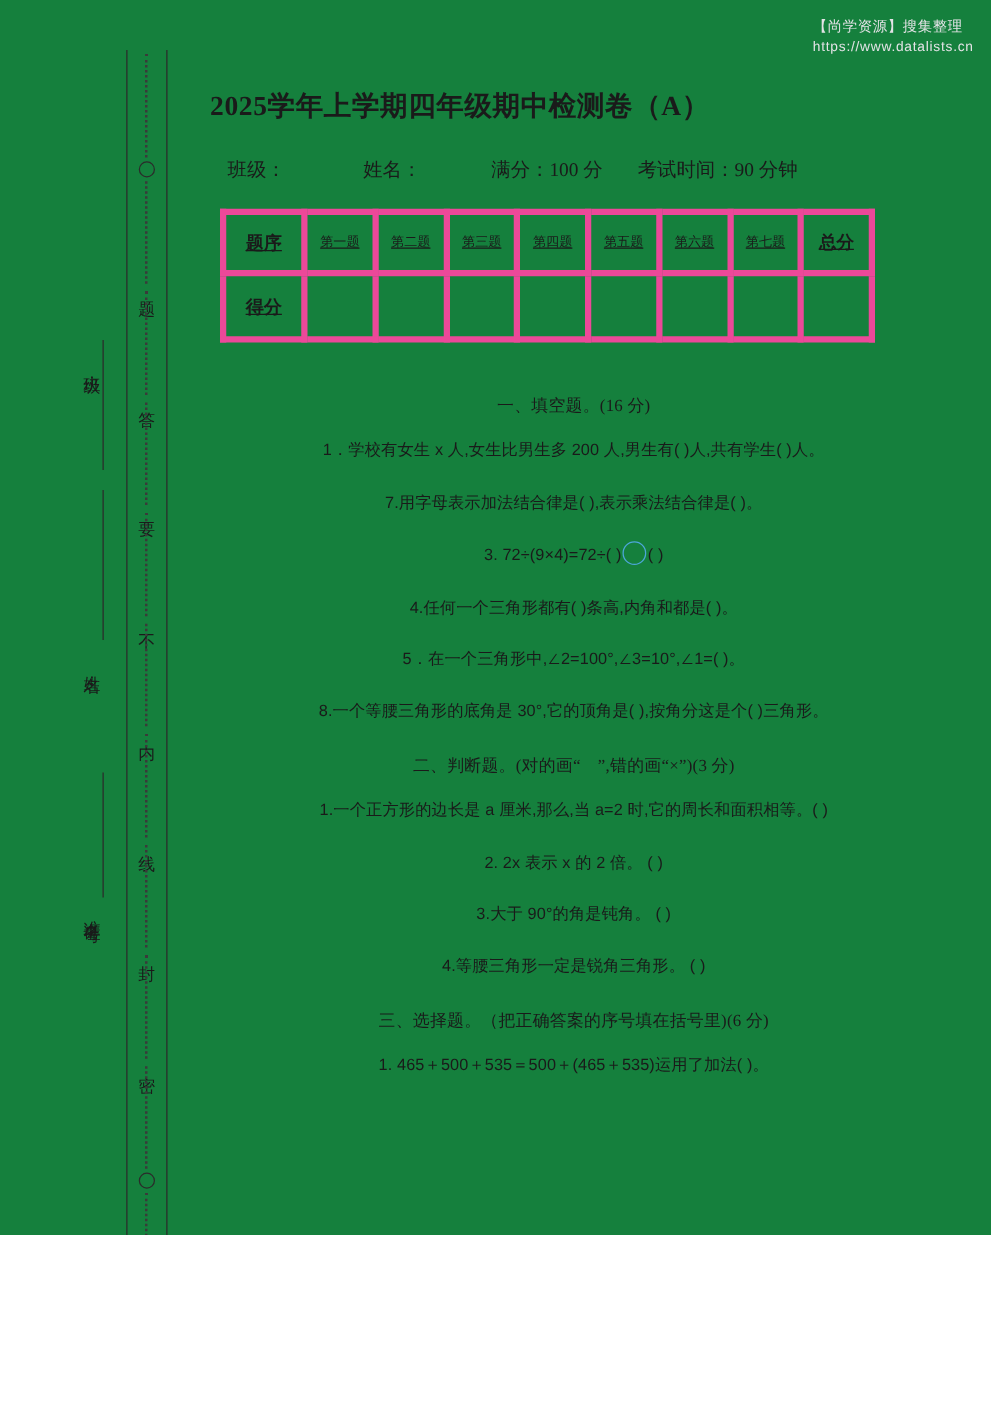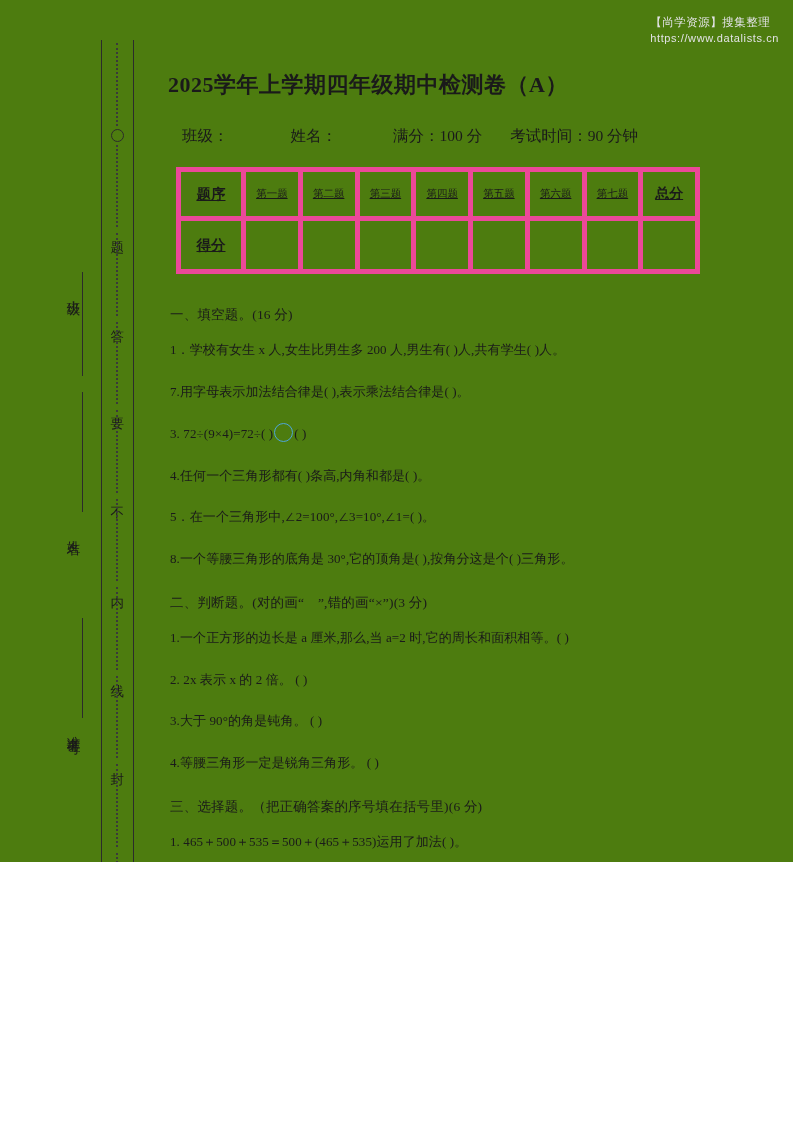--- a/index.html
+++ b/index.html
@@ -8,22 +8,22 @@
     padding: 0;
     background: #ffffff;
   }
   body {
     font-family: "Liberation Serif", "DejaVu Serif", serif;
     color: #1a1a1a;
   }
   #page {
     position: relative;
     width: 793px;
-    height: 862px;
-    background: #4d7c0f;
+    height: 988px;
+    background: #15803d;
     overflow: hidden;
   }
 
   
   #watermark {
     position: absolute;
     top: 14px;
     right: 14px;
     text-align: left;
     line-height: 1.45;
@@ -163,30 +163,30 @@
     font-family: "Liberation Serif", serif;
   }
   #score-table .colhead.total {
     font-size: 14px;
     font-weight: bold;
     font-family: "Liberation Sans", sans-serif;
   }
   #score-table tr.scores td { height: 46px; }
 
   
-  #questions { margin-top: 32px; }
+  #questions { margin-top: 42px; text-align: center; }
   .section-head {
     font-family: "Liberation Serif", serif;
     font-size: 13.5px;
     margin: 0 0 16px 2px;
     letter-spacing: 0.2px;
   }
   .section-head.spaced { margin-top: 26px; }
   .q {
-    font-family: Liberation Serif, serif;
+    font-family: Liberation Sans, sans-serif;
     font-size: 13px;
     line-height: 1.5;
     margin: 0 0 22px 2px;
     letter-spacing: 0.1px;
   }
   .blank-circle {
     display: inline-block;
     width: 17px;
     height: 17px;
     border: 1.6px solid #4da6d9;

